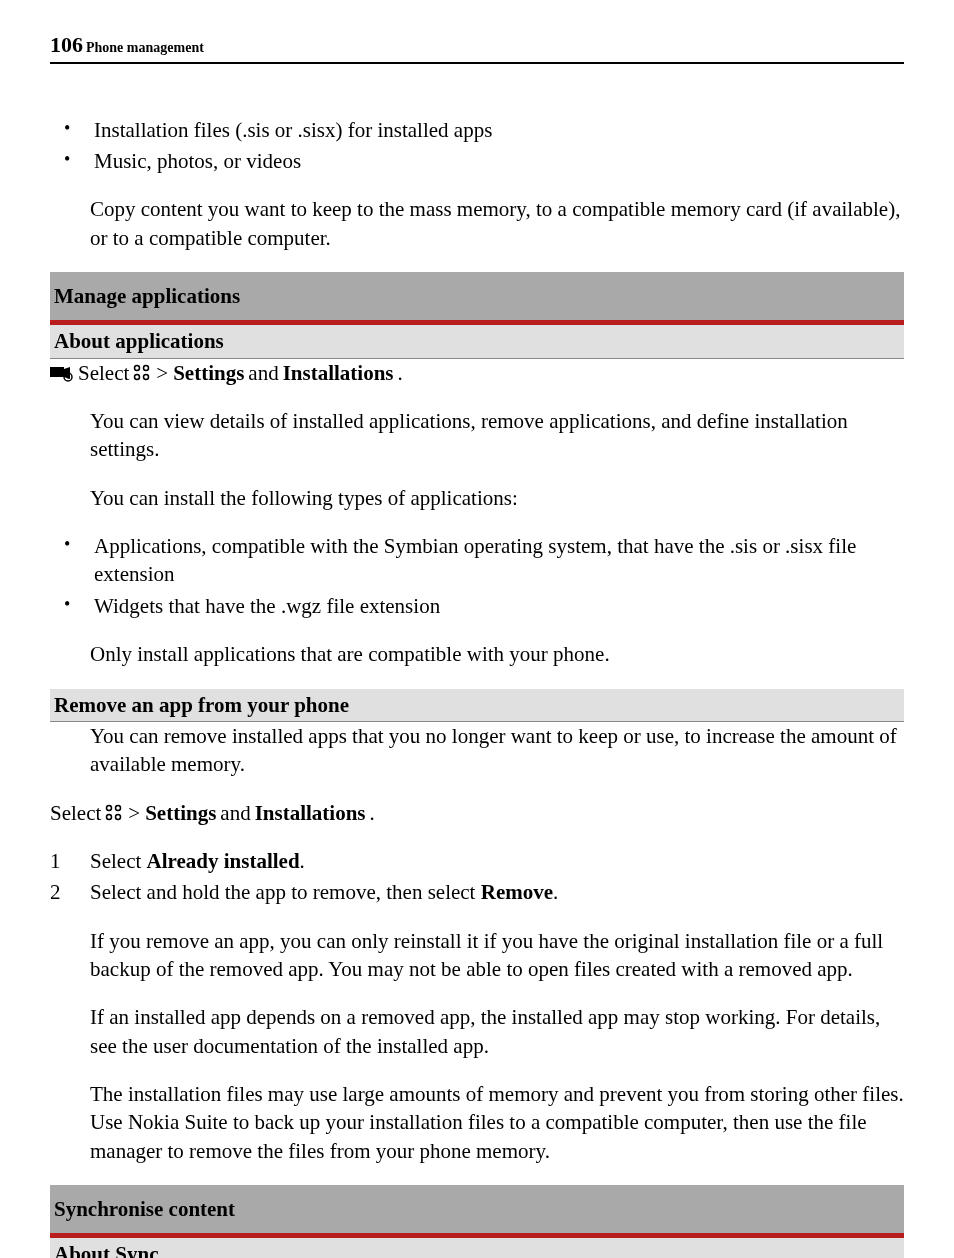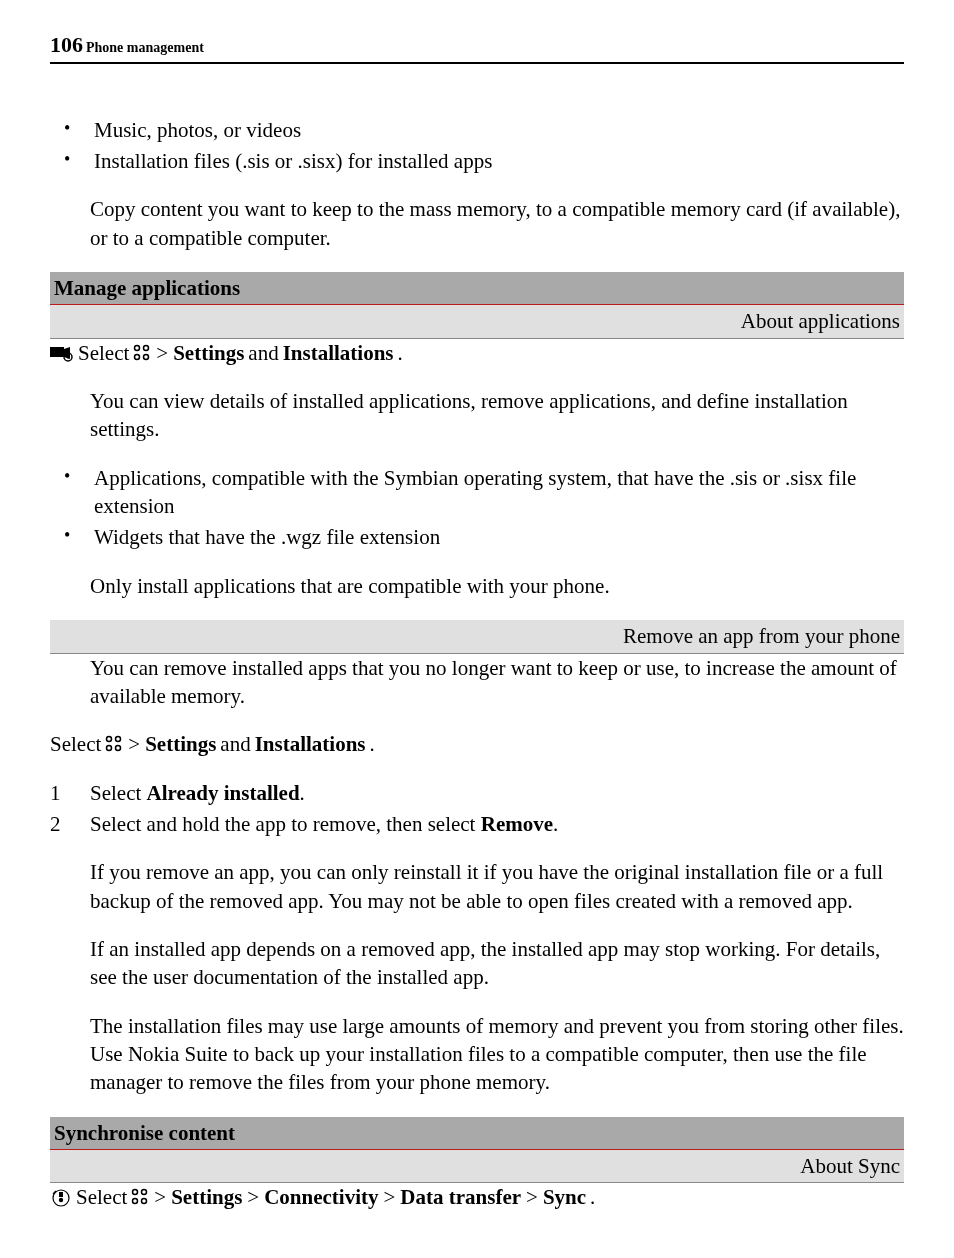--- a/index.html
+++ b/index.html
@@ -48,29 +48,28 @@
       top: 0;
       font-size: 18px;
     }
     .plain-para {
       margin-bottom: 20px;
       margin-left: 40px;
     }
     .section-header-dark {
       background: #a9a9a9;
       font-weight: bold;
-      padding: 2px 4px;
-      border-bottom: 1px solid #b91c1c;
+      padding: 10px 4px;
+      border-bottom: 5px solid #b91c1c;
     }
     .section-header-light {
       background: #e0e0e0;
-      font-weight: normal;
+      font-weight: bold;
       padding: 2px 4px;
       border-bottom: 1px solid #888;
-      text-align: right;
     }
     .path-line {
       margin-bottom: 20px;
       display: flex;
       align-items: center;
       flex-wrap: wrap;
       gap: 4px;
     }
     .bold {
       font-weight: bold;
@@ -124,22 +123,22 @@
   </style>
 </head>
 <body>
 
 <div class="header-row">
   <span class="page-num">106</span>
   <span class="page-title">Phone management</span>
 </div>
 
 <ul class="bullets">
+  <li>Installation files (.sis or .sisx) for installed apps</li>
   <li>Music, photos, or videos</li>
-  <li>Installation files (.sis or .sisx) for installed apps</li>
 </ul>
 
 <p class="plain-para">Copy content you want to keep to the mass memory, to a compatible memory card (if available), or to a compatible computer.</p>
 
 <div class="section-block">
   <div class="section-header-dark">Manage applications</div>
   <div class="section-header-light">About applications</div>
 
   <div class="path-line">
     <span class="icon-settings">
@@ -160,20 +159,21 @@
       </svg>
     </span>
     <span class="gt">&gt;</span>
     <span class="bold">Settings</span>
     <span>and</span>
     <span class="bold">Installations</span>
       <span>.</span>
   </div>
 
   <p class="plain-para">You can view details of installed applications, remove applications, and define installation settings.</p>
+  <p class="plain-para">You can install the following types of applications:</p>
 
   <ul class="bullets">
     <li>Applications, compatible with the Symbian operating system, that have the .sis or .sisx file extension</li>
     <li>Widgets that have the .wgz file extension</li>
   </ul>
 
   <p class="plain-para">Only install applications that are compatible with your phone.</p>
 </div>
 
 <div class="section-block">

